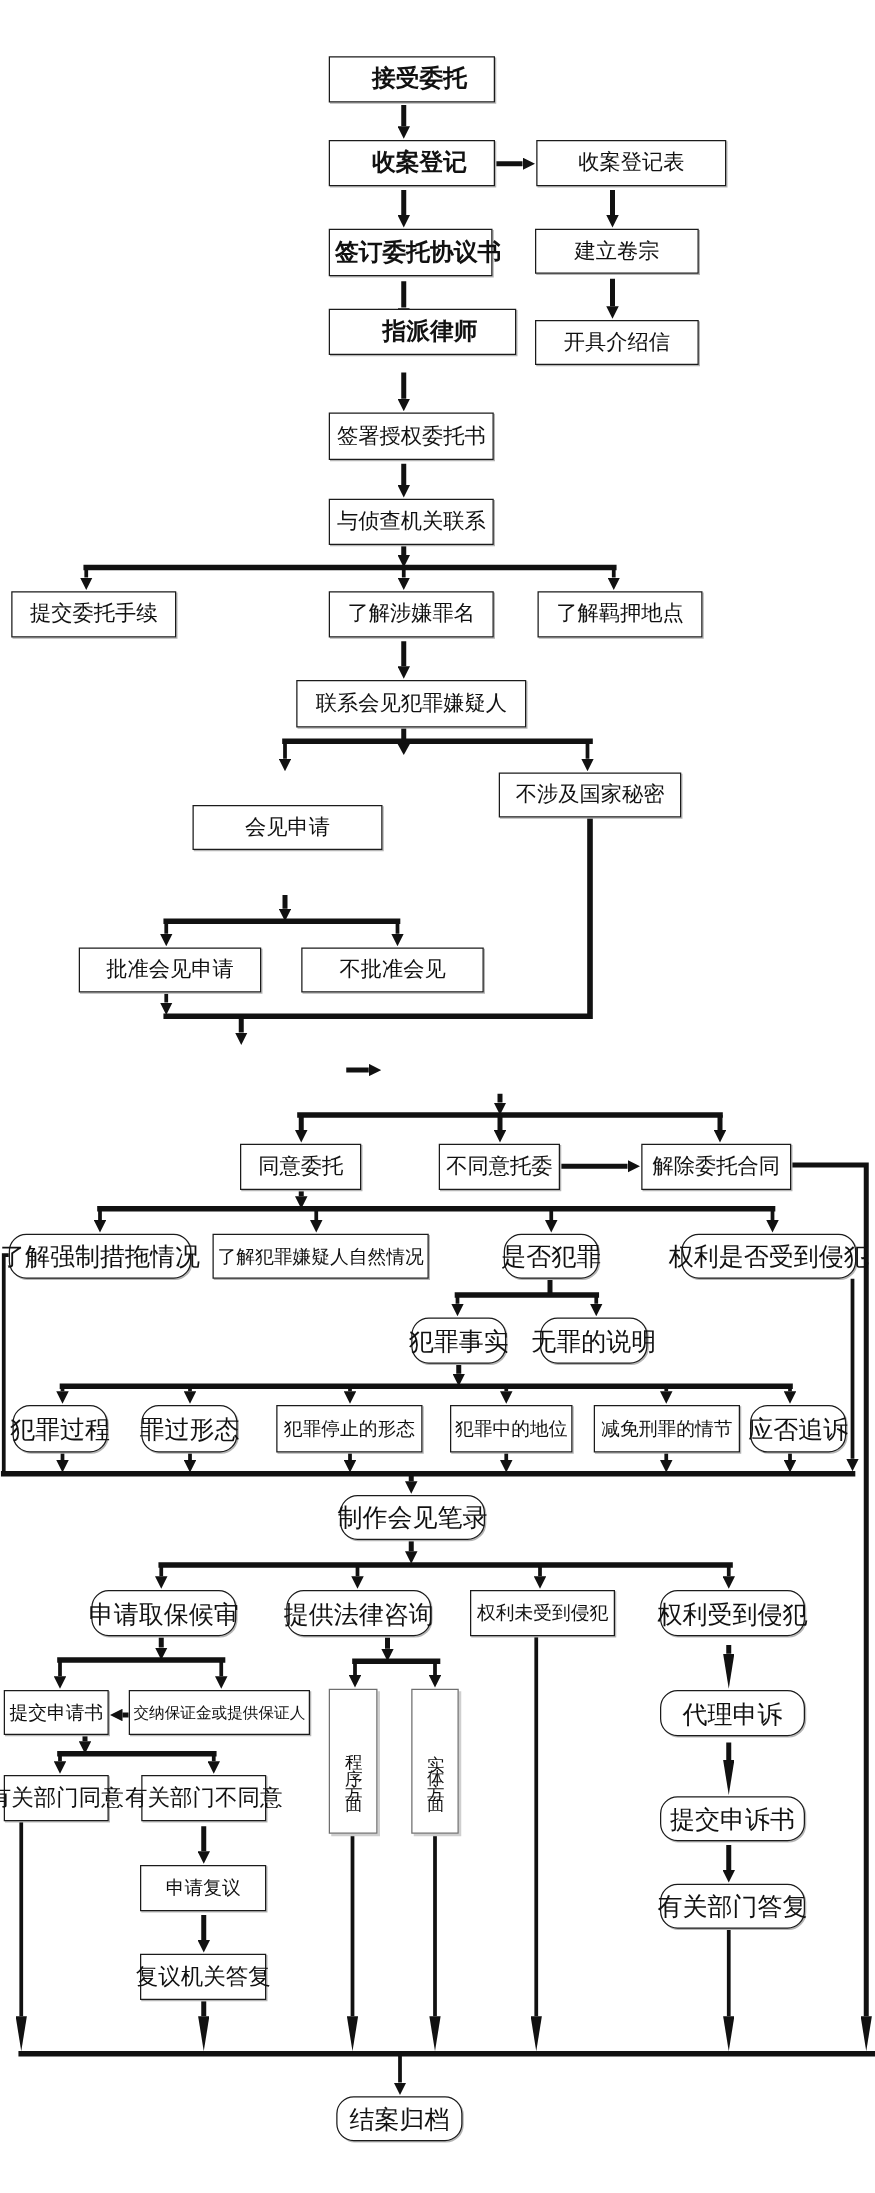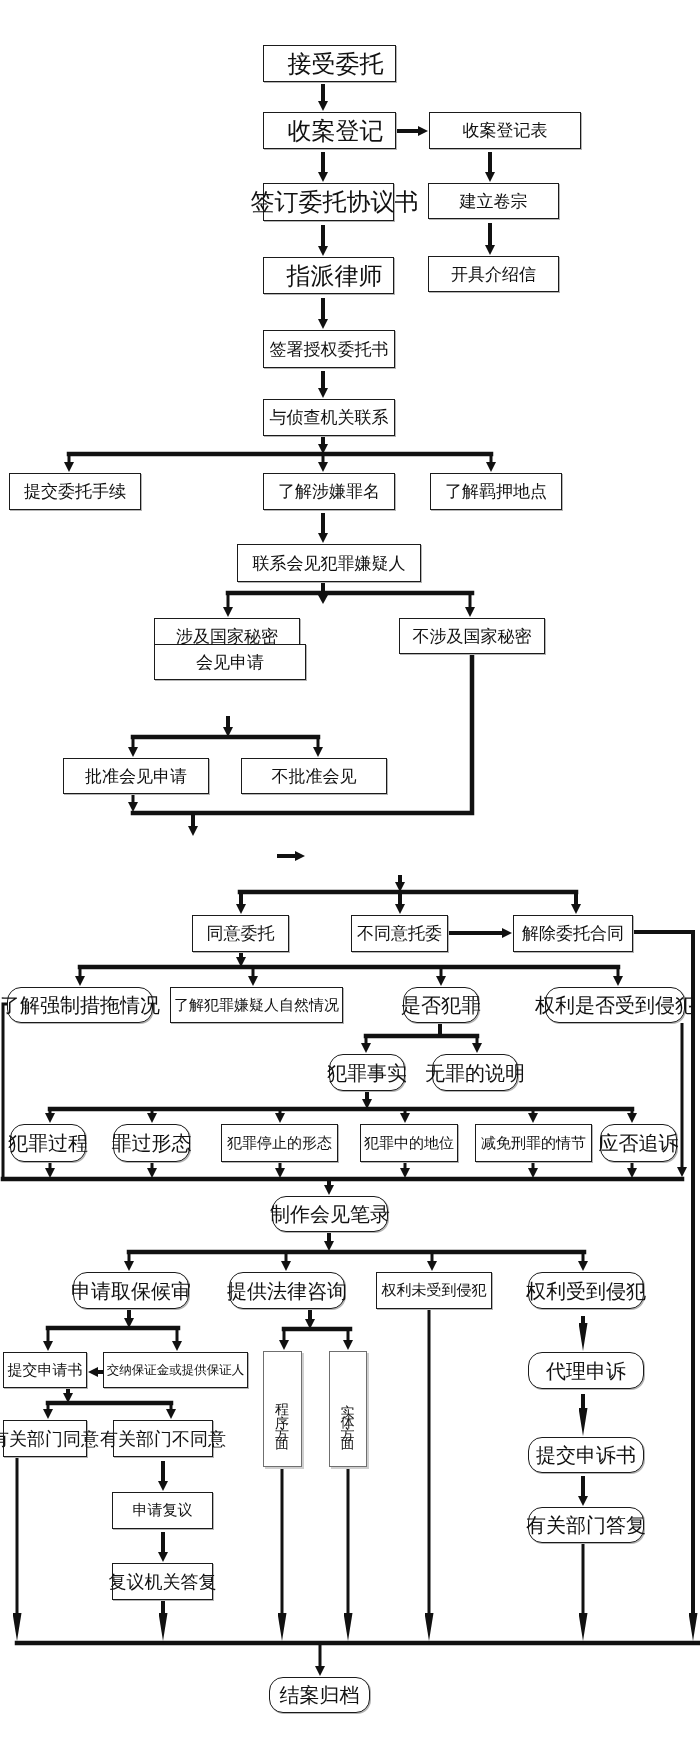--- a/index.html
+++ b/index.html
@@ -25,21 +25,21 @@
     border: 1.5px solid #1b1b1b;
     background: #ffffff;
     display: flex;
     align-items: center;
     justify-content: center;
     white-space: nowrap;
     font-size: 17px;
     line-height: 1;
     box-shadow: 1px 1px 0 #b5b5b5;
   }
-  .box.bold { font-weight: normal; font-size: 24px; padding-left: 12px; }
+  .box.bold { font-weight: bold; font-size: 19px; padding-left: 12px; }
   .box.f16 { font-size: 20px; border-radius: 14px; }
   .box.f15 { font-size: 15px; }
   .box.f13 { font-size: 18px; }
   .box.f12 { font-size: 12.5px; }
   .box.vert { border-color: #6f6f6f; box-shadow: 2px 2px 0 #cfcfcf; }
   .box.vert span { writing-mode: vertical-rl; letter-spacing: 11px; font-size: 14px; padding-top: 11px; }
 </style>
 </head>
 <body>
 
@@ -169,21 +169,21 @@
     </div>
   <div class="box" style="left:429px;top:112px;width:152px;height:37px">
       <span>收案登记表</span>
     </div>
   <div class="box bold" style="left:263px;top:183px;width:131px;height:38px">
       <span>签订委托协议书</span>
     </div>
   <div class="box" style="left:428px;top:183px;width:131px;height:36px">
       <span>建立卷宗</span>
     </div>
-  <div class="box bold" style="left:263px;top:257px;width:131px;height:37px">
+  <div class="box bold" style="left:263px;top:247px;width:150px;height:37px">
       <span>指派律师</span>
     </div>
   <div class="box" style="left:428px;top:256px;width:131px;height:36px">
       <span>开具介绍信</span>
     </div>
   <div class="box" style="left:263px;top:330px;width:132px;height:38px">
       <span>签署授权委托书</span>
     </div>
 
   <div class="box" style="left:263px;top:399px;width:132px;height:37px">
@@ -195,23 +195,20 @@
   <div class="box" style="left:263px;top:473px;width:132px;height:37px">
       <span>了解涉嫌罪名</span>
     </div>
   <div class="box" style="left:430px;top:473px;width:132px;height:37px">
       <span>了解羁押地点</span>
     </div>
 
   <div class="box" style="left:237px;top:544px;width:184px;height:38px">
       <span>联系会见犯罪嫌疑人</span>
     </div>
-  <div class="box" style="left:154px;top:618px;width:146px;height:36px">
-      <span>涉及国家秘密</span>
-    </div>
   <div class="box" style="left:399px;top:618px;width:146px;height:36px">
       <span>不涉及国家秘密</span>
     </div>
   <div class="box" style="left:154px;top:644px;width:152px;height:36px">
       <span>会见申请</span>
     </div>
   <div class="box" style="left:63px;top:758px;width:146px;height:36px">
       <span>批准会见申请</span>
     </div>
   <div class="box" style="left:241px;top:758px;width:146px;height:36px">

